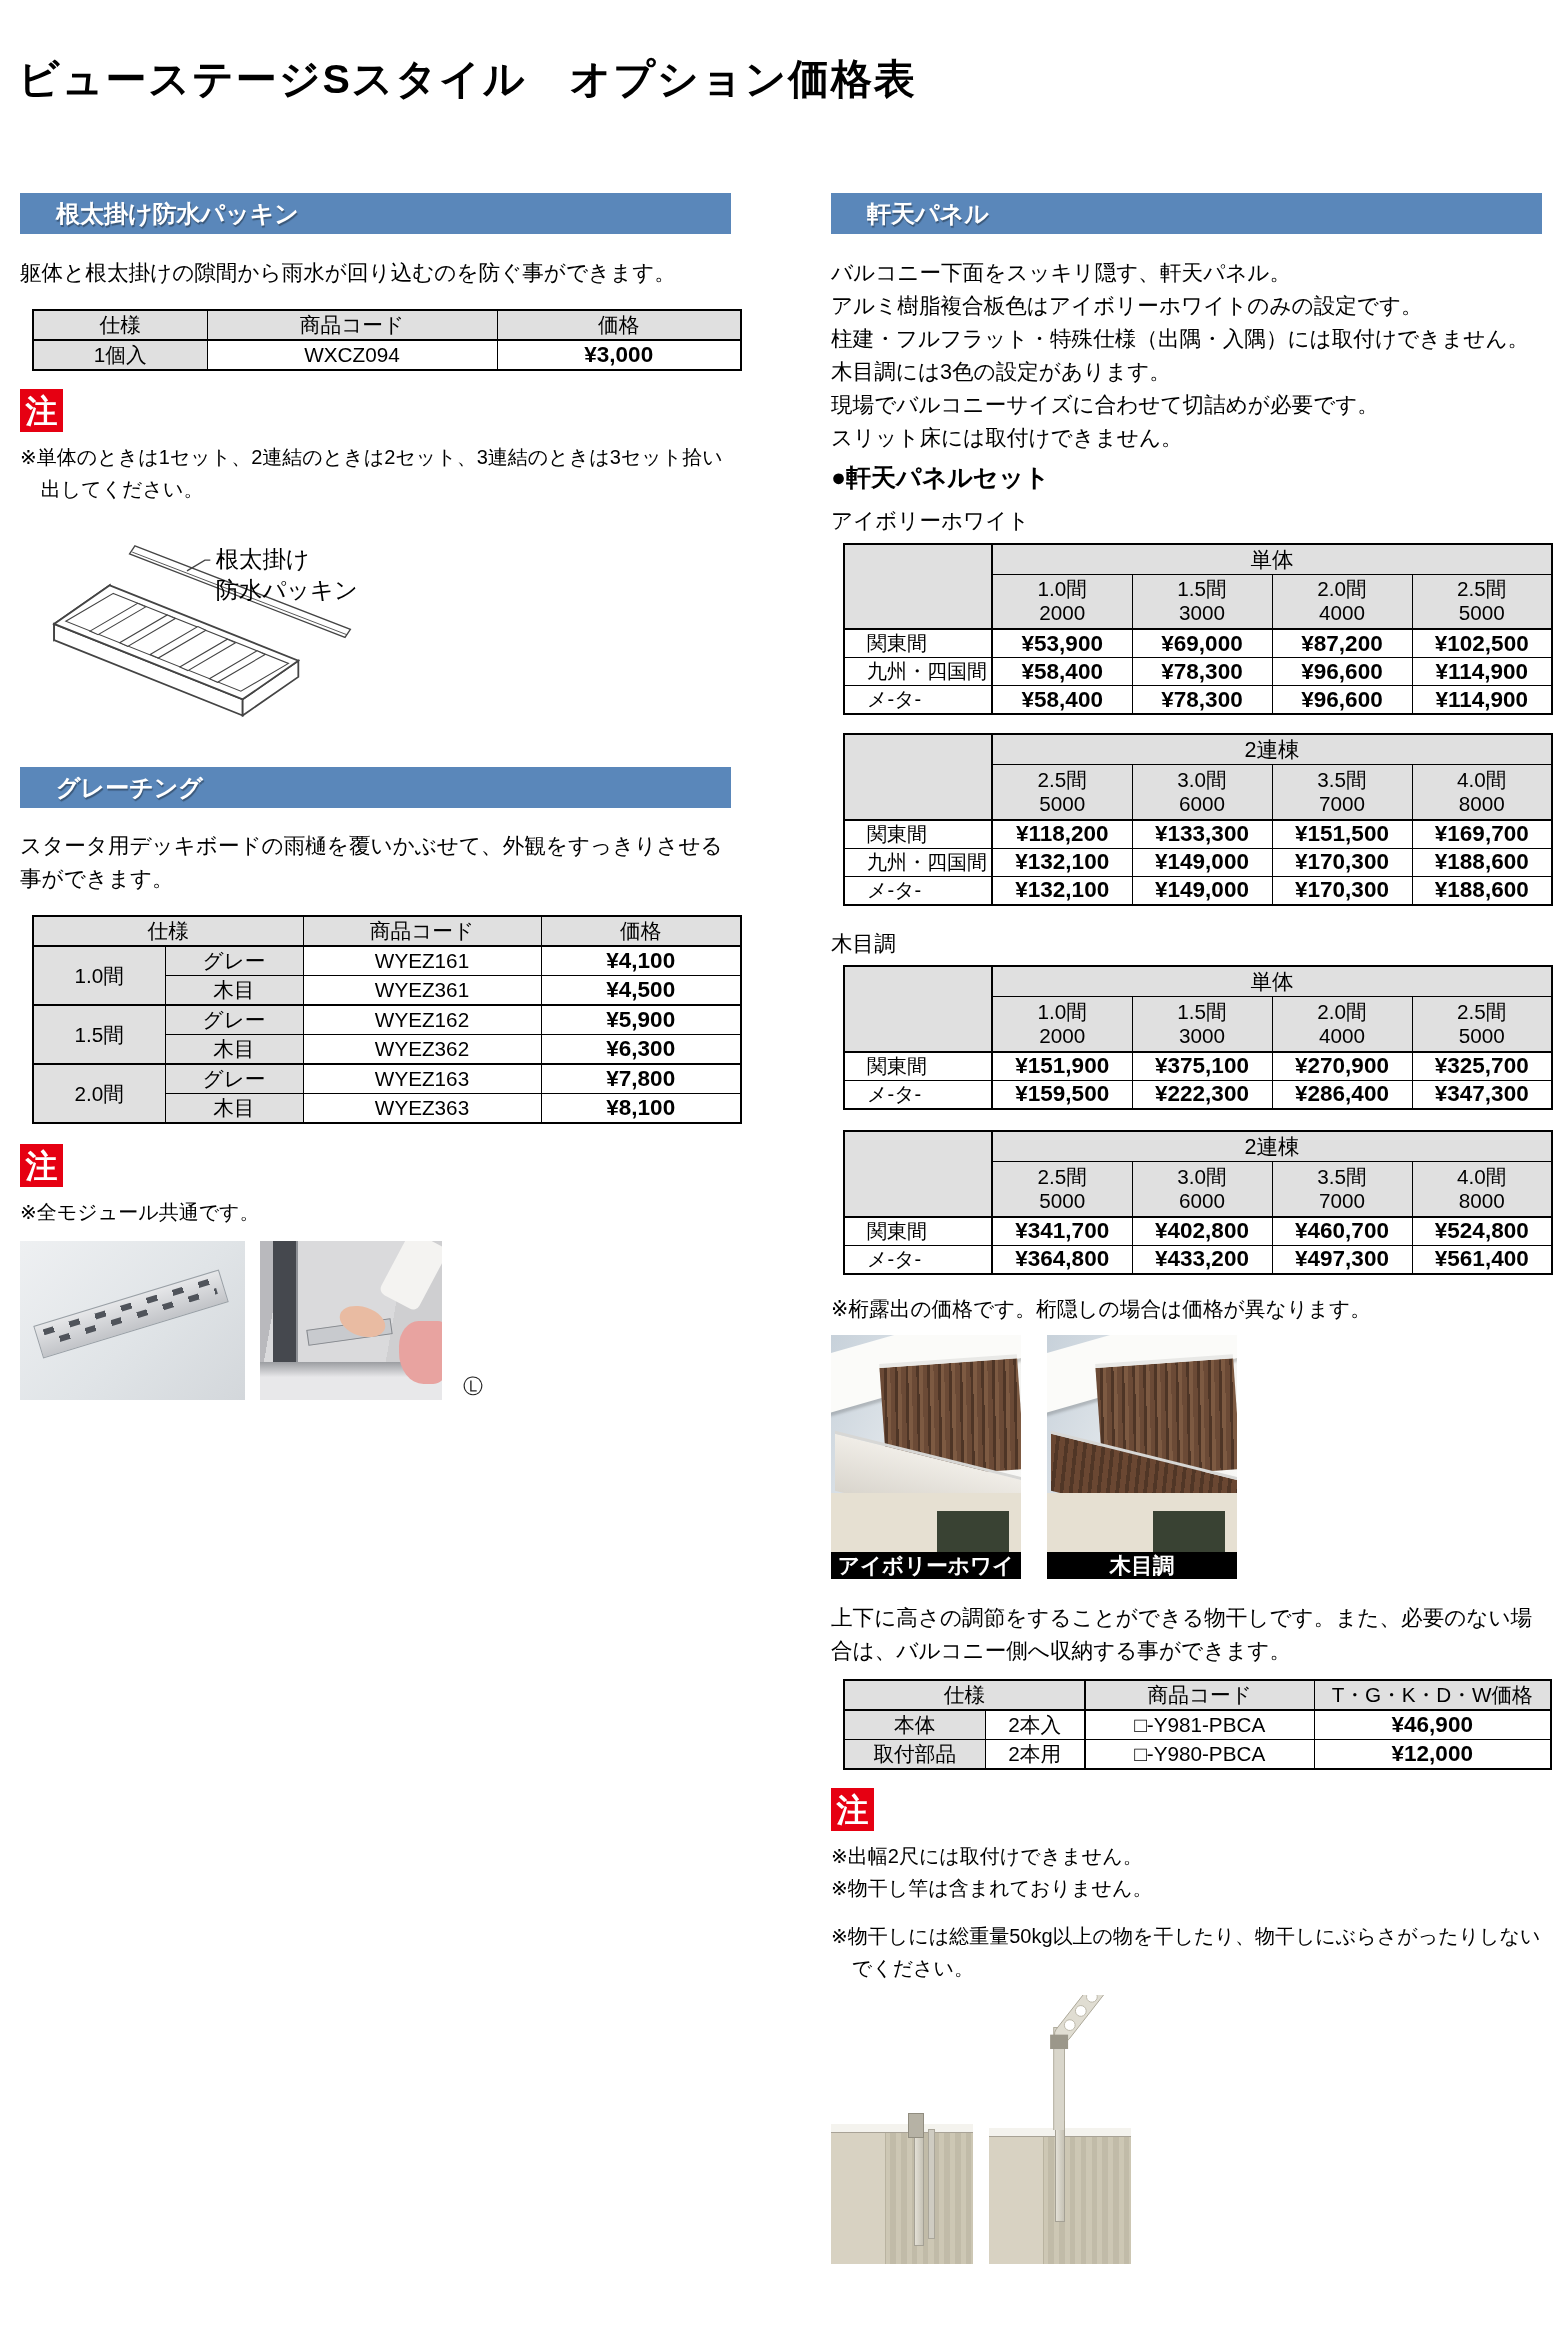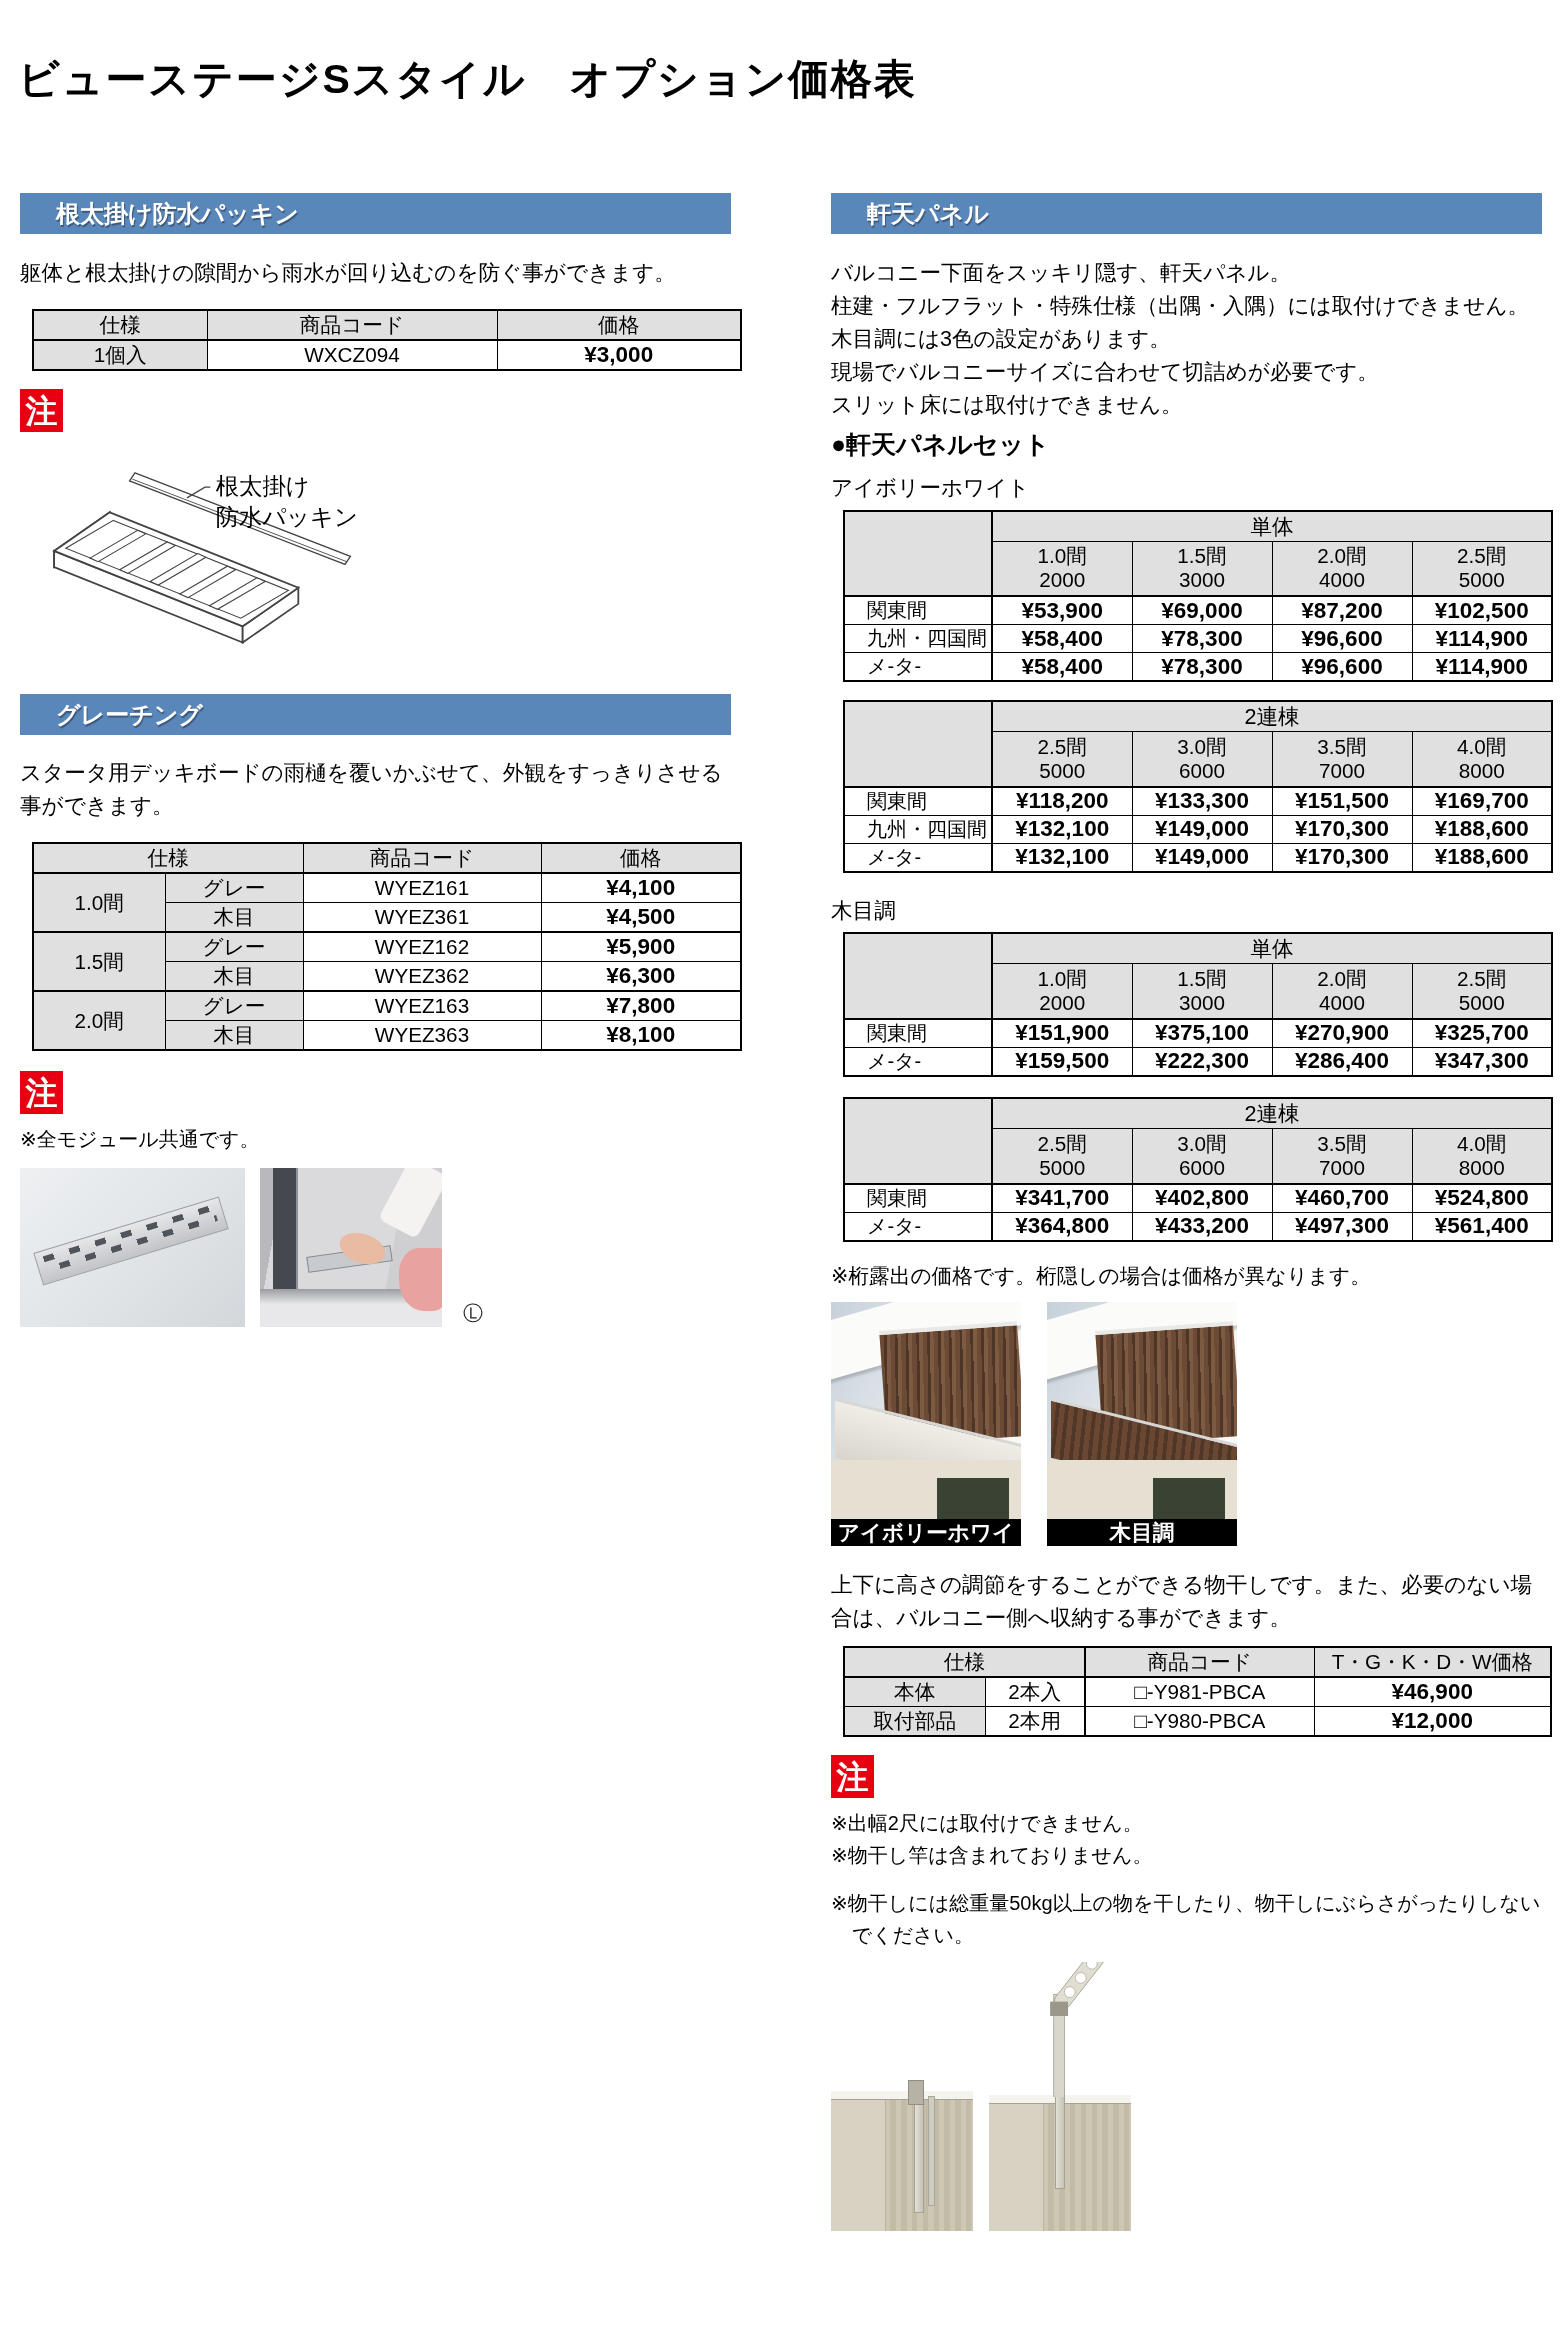--- a/index.html
+++ b/index.html
@@ -114,20 +114,21 @@
       </tr>
       <tr>
         <td class="hd">1個入</td>
         <td>WXCZ094</td>
         <td class="price">¥3,000</td>
       </tr>
     </tbody>
       </table>
 
     <div class="badge">注</div>
+    <div class="note hang">※単体のときは1セット、2連結のときは2セット、3連結のときは3セット拾い出してください。</div>
 
     <svg class="diagram" width="413" height="234" viewBox="0 0 460 260">
 
       <polygon points="128,34 368,127 362,136 122,43" fill="#fff" stroke="#444" stroke-width="1.5"></polygon>
       <line x1="125" y1="41" x2="364" y2="133" stroke="#444" stroke-width="1"></line>
 
       <polygon points="100,78 38,121 38,139 100,96" fill="#fff" stroke="#444" stroke-width="2"></polygon>
       <polygon points="38,121 248,205 248,223 38,139" fill="#fff" stroke="#444" stroke-width="2"></polygon>
       <polygon points="248,205 310,162 310,180 248,223" fill="#fff" stroke="#444" stroke-width="2"></polygon>
 
@@ -218,20 +219,21 @@
       <span class="credit">Ⓛ</span>
     </div>
   </div>
 
   <div class="col col-right">
 
     <div class="secbar">軒天パネル</div>
 
     <div class="desclines">
       <div class="descline">バルコニー下面をスッキリ隠す、軒天パネル。</div>
+      <div class="descline">アルミ樹脂複合板色はアイボリーホワイトのみの設定です。</div>
       <div class="descline">柱建・フルフラット・特殊仕様（出隅・入隅）には取付けできません。</div>
       <div class="descline">木目調には3色の設定があります。</div>
       <div class="descline">現場でバルコニーサイズに合わせて切詰めが必要です。</div>
       <div class="descline">スリット床には取付けできません。</div>
     </div>
 
     <div class="subtitle">●軒天パネルセット</div>
     <div class="finishlabel">アイボリーホワイト</div>
 
     <table class="ptable stable" style="width:709px;margin-top:7.2px">

